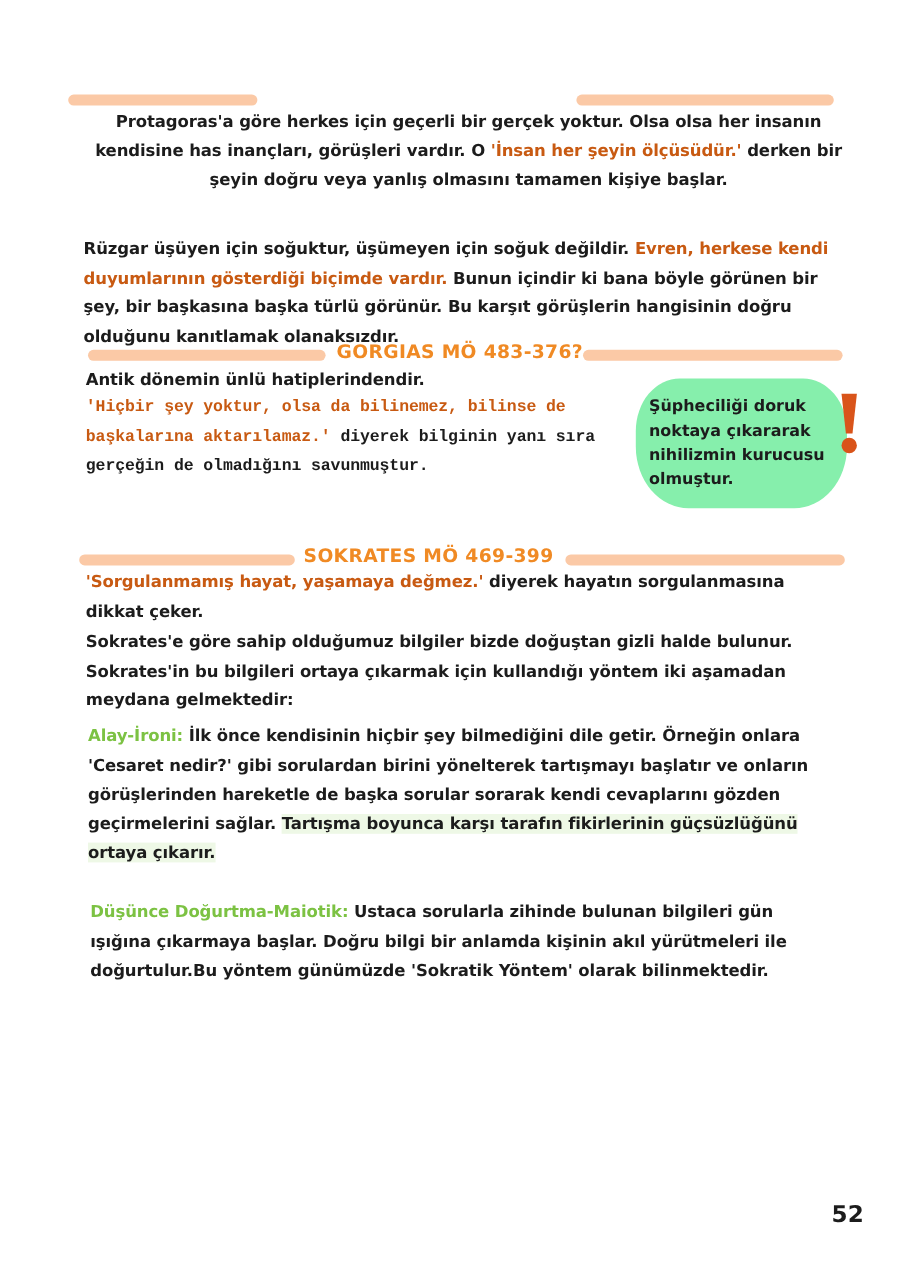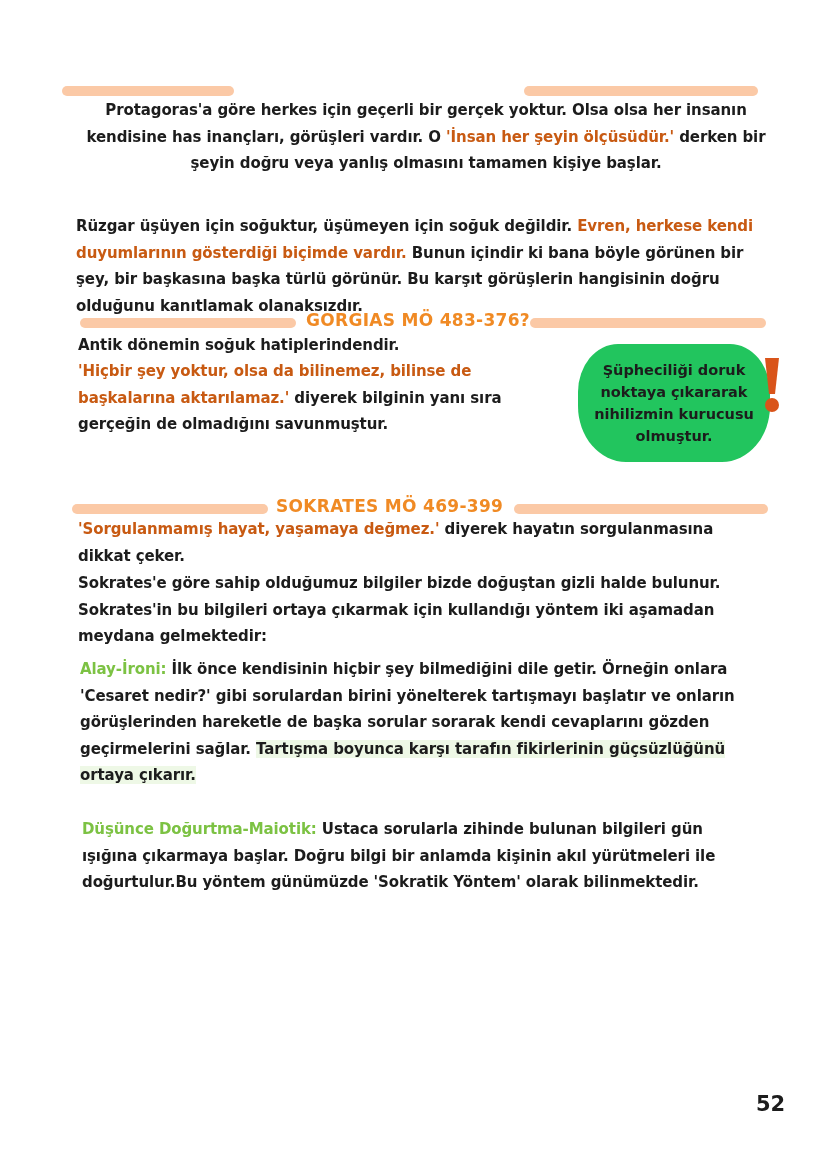--- a/index.html
+++ b/index.html
@@ -8,22 +8,22 @@
   .section-header { position:absolute; left:62px; width:700px; height:22px; }
   .bar { position:absolute; top:8px; height:10px; border-radius:6px; background:#fbc9a6; }
   .hdr-title { position:absolute; top:0; font-size:17px; font-weight:bold; color:#f08a24;
                white-space:nowrap; letter-spacing:0.3px; }
   .para { position:absolute; font-size:15px; line-height:26.5px; font-weight:bold;
           color:#1c1c1c; letter-spacing:-0.1px; }
   .orange { color:#c85a12; }
   .green { color:#7cc243; }
   .hl { background:#eef8e6; }
   .callout { position:absolute; left:578px; top:344px; width:192px; height:118px;
-             background:#22c55e; border-radius:40px 40px 48px 48px / 48px 48px 56px 56px;
-             text-align:center; font-size:14.5px; line-height:22px; font-weight:bold; color:#1c1c1c;
+             background:#86efac; border-radius:40px 40px 48px 48px / 48px 48px 56px 56px;
+             text-align:left; font-size:14.5px; line-height:22px; font-weight:bold; color:#1c1c1c;
              display:flex; align-items:center; justify-content:center; box-sizing:border-box; padding:6px 12px; }
   .excl { position:absolute; left:760px; top:356px; width:24px; height:58px; }
   .pagenum { position:absolute; left:756px; top:1092px; font-size:21px; font-weight:bold; color:#1c1c1c;text-align:right; }
 </style>
 </head>
 <body>
 
 <div class="section-header" style="top:78px;">
   <div class="bar" style="left:0; width:172px;"></div>
   <div class="bar" style="left:462px; width:234px;"></div>
@@ -34,23 +34,23 @@
 <div class="para" style="left:76px; top:177px; width:700px;margin-top:36px;">
   <span>Rüzgar üşüyen için soğuktur, üşümeyen için soğuk değildir. </span><span class="orange">Evren, herkese kendi duyumlarının gösterdiği biçimde vardır.</span><span> Bunun içindir ki bana böyle görünen bir şey, bir başkasına başka türlü görünür. Bu karşıt görüşlerin hangisinin doğru olduğunu kanıtlamak olanaksızdır.</span>
 </div>
 
 <div class="section-header" style="top:310px;">
   <div class="bar" style="left:18px; width:216px;"></div>
   <div class="hdr-title" style="left:244px;">GORGIAS MÖ 483-376?</div>
   <div class="bar" style="left:468px; width:236px;"></div>
 </div>
 <div class="para" style="left:78px; top:332px; width:480px;">
-  <span>Antik dönemin soğuk hatiplerindendir.</span>
+  <span>Antik dönemin ünlü hatiplerindendir.</span>
 </div>
-<div class="para" style="left:78px; top:358px; width:470px;">
+<div class="para" style="left:78px; top:358px; width:470px;font-family:Liberation Mono, monospace;">
   <span class="orange">'Hiçbir şey yoktur, olsa da bilinemez, bilinse de başkalarına aktarılamaz.'</span><span> diyerek bilginin yanı sıra gerçeğin de olmadığını savunmuştur.</span>
 </div>
 <div class="callout">
   <span>Şüpheciliği doruk noktaya çıkararak nihilizmin kurucusu olmuştur.</span>
 </div>
 <svg class="excl" viewBox="0 0 24 58">
   <path d="M5 2 L19 2 L15 38 L9 38 Z" fill="#d9541a"></path>
   <circle cx="12" cy="49" r="7" fill="#d9541a"></circle>
 </svg>
 

